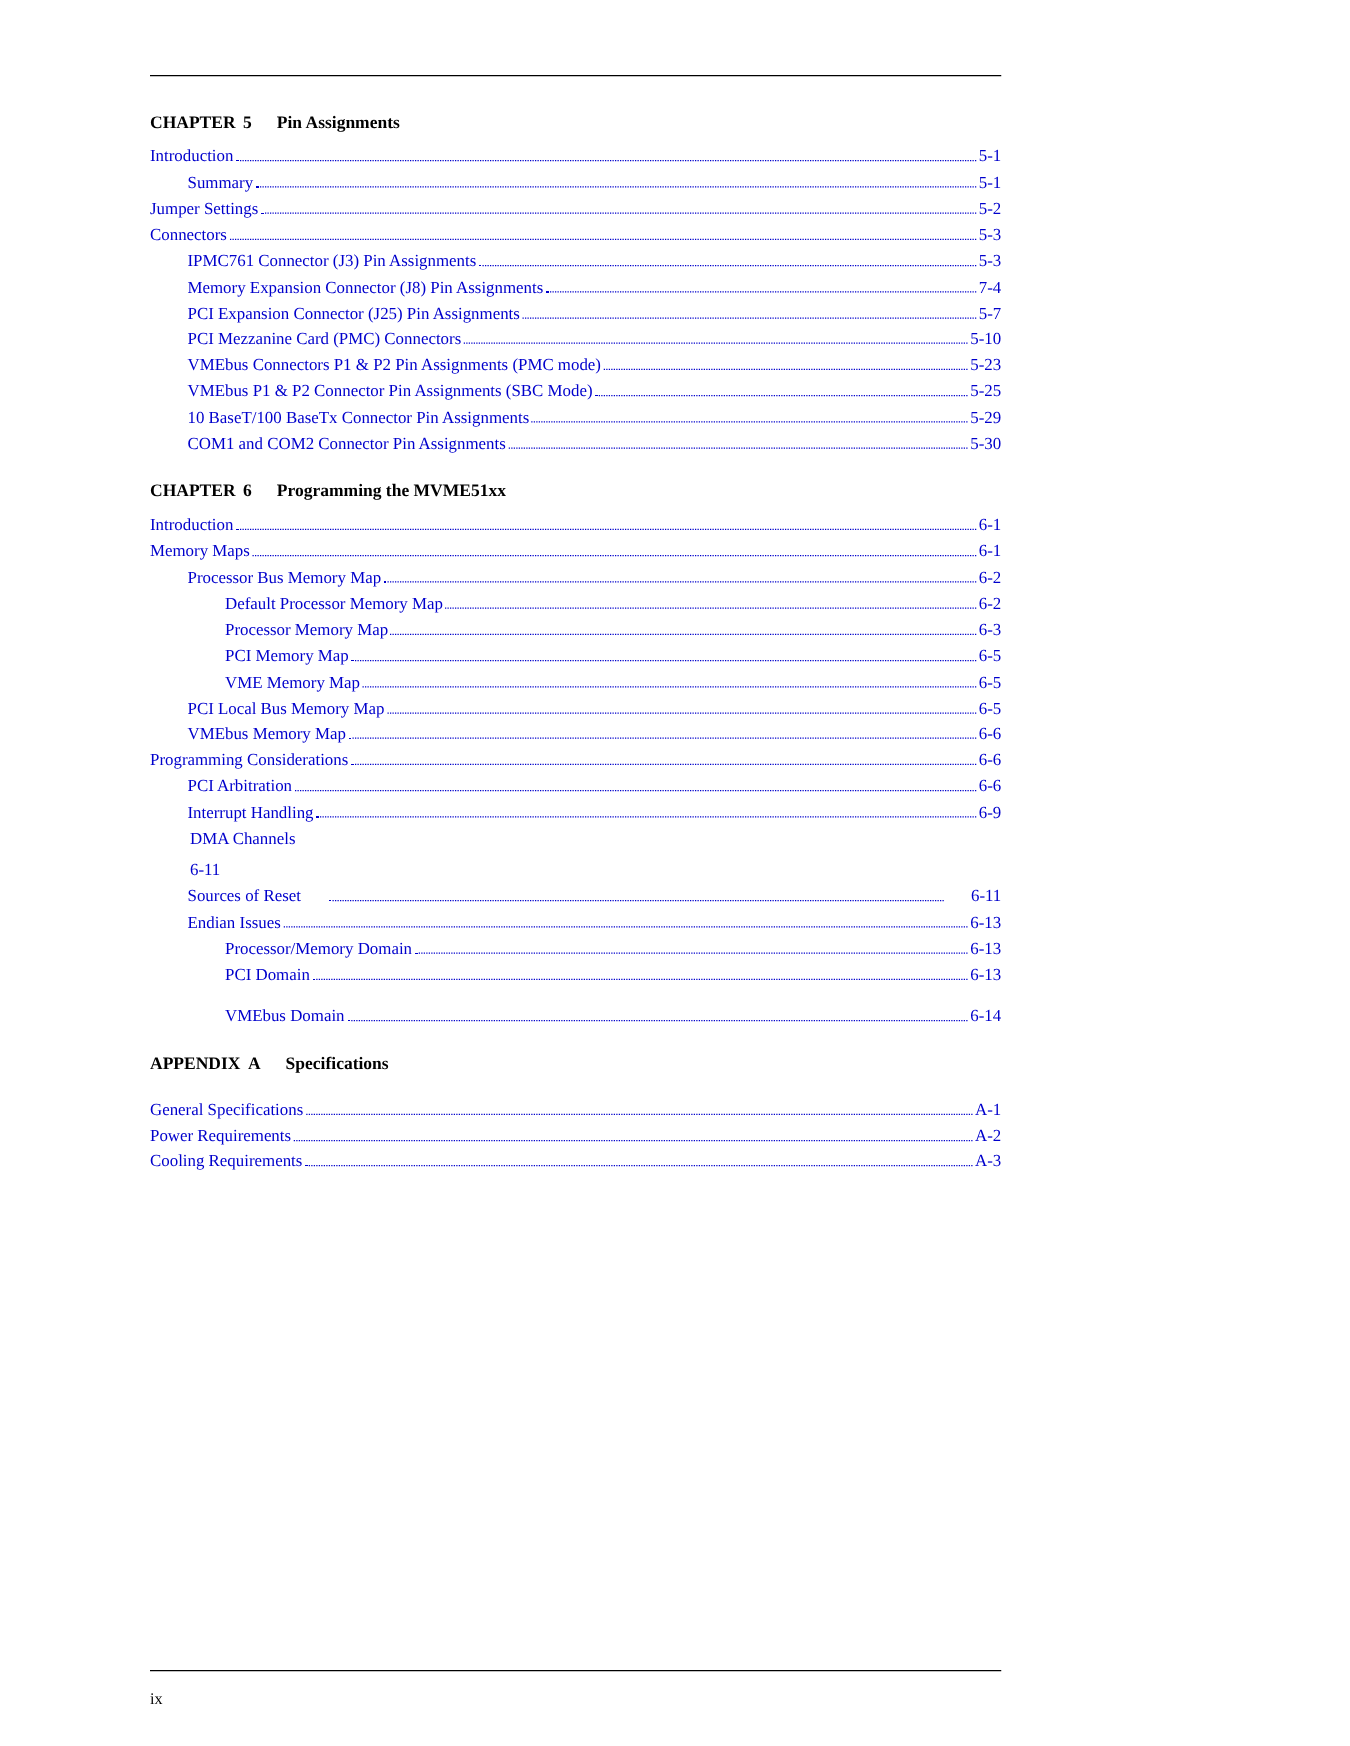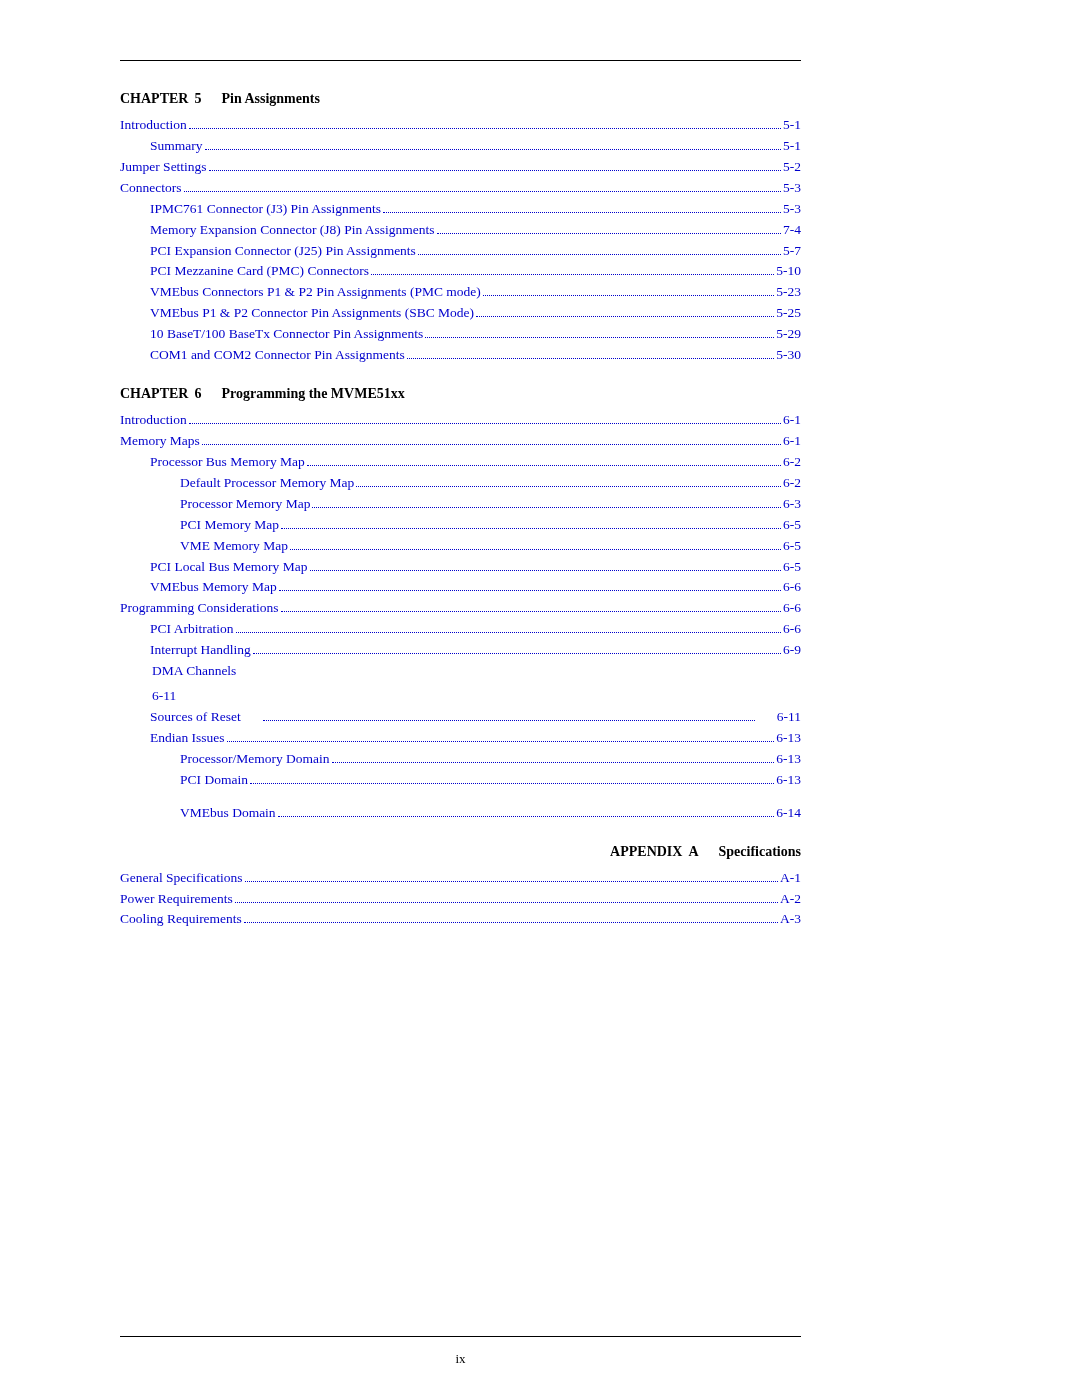--- a/index.html
+++ b/index.html
@@ -95,23 +95,22 @@
 
     .toc-entry .page-num {
       color: #0000cc;
       font-size: 13.5px;
       white-space: nowrap;
     }
 
     .appendix-heading {
       display: flex;
       align-items: baseline;
-      margin-bottom: 8px;
+      margin-bottom: 18px;
       margin-top: 20px;
-      justify-content: flex-end;
     }
 
     .appendix-label {
       font-weight: bold;
       font-size: 14px;
       color: #000000;
       margin-right: 6px;
     }
 
     .appendix-id {
@@ -126,21 +125,21 @@
       font-size: 14px;
       color: #000000;
     }
 
     .page-footer {
       position: absolute;
       bottom: 30px;
       left: 120px;
       right: 120px;
       display: flex;
-      justify-content: center;
+      justify-content: flex-start;
       font-size: 13px;
       color: #000000;
     }
   </style>
 </head>
 <body>
 
 <div class="page-container">
 
   <hr class="top-rule">

